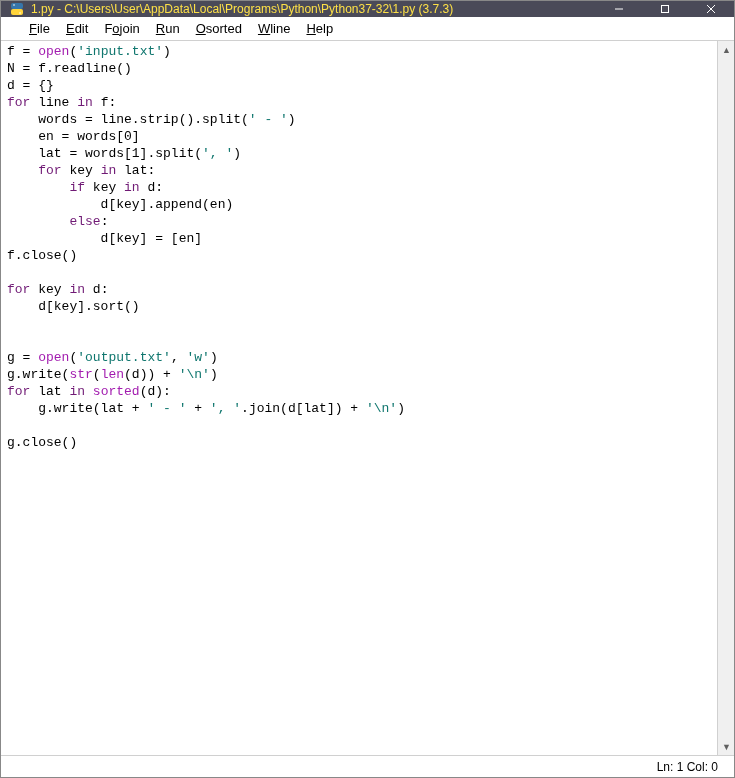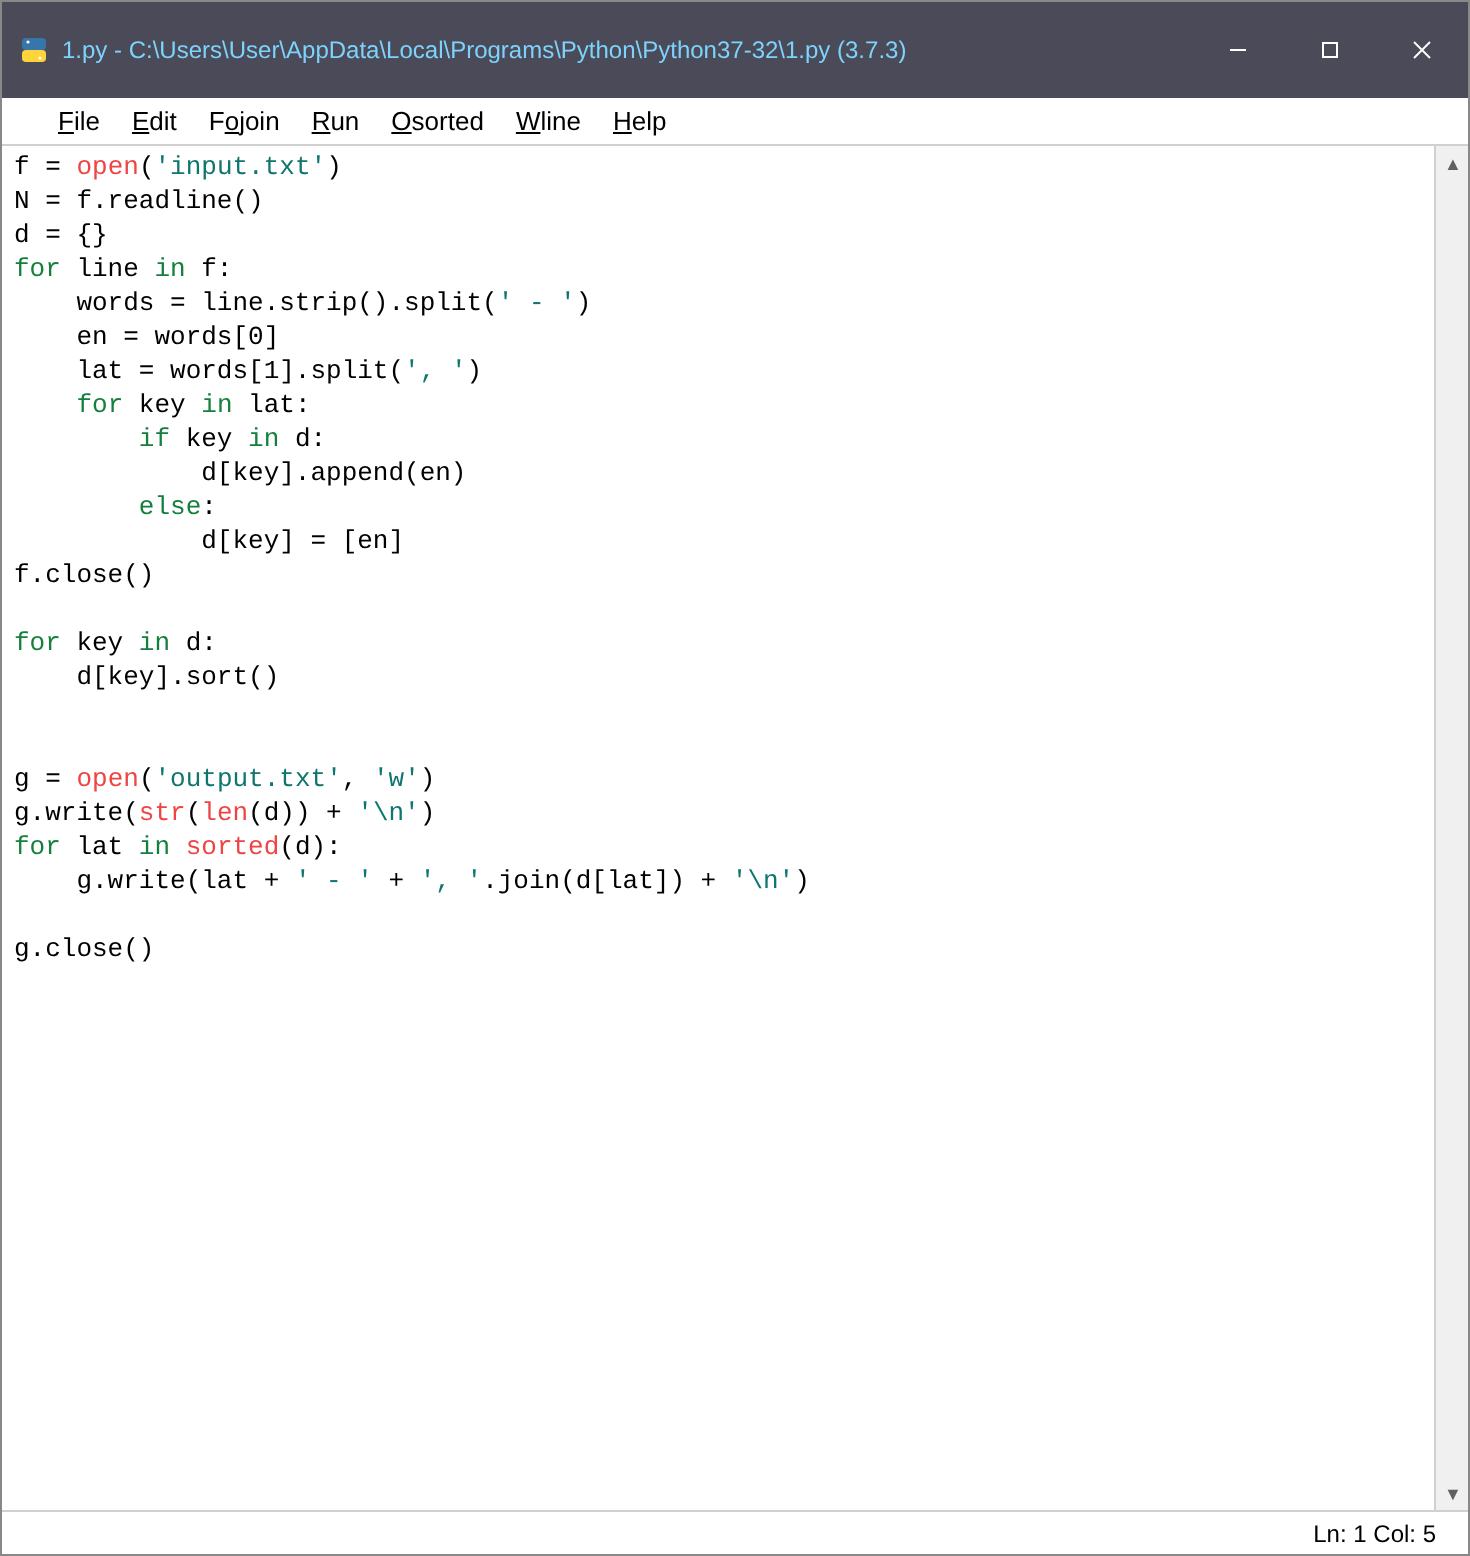--- a/index.html
+++ b/index.html
@@ -16,24 +16,24 @@
     width: 735px;
     height: 778px;
     background: #ffffff;
     box-shadow: 0 4px 20px rgba(0,0,0,0.3);
     display: flex;
     flex-direction: column;
     border: 1px solid #888;
   }
   .titlebar {
     background: #4a4a58;
-    height: 48px;
+    height: 16px;
     display: flex;
     align-items: center;
-    color: #7dd3fc;
+    color: #fde047;
     font-size: 12px;
     user-select: none;
   }
   .titlebar-icon {
     width: 16px;
     height: 16px;
     margin: 0 6px 0 8px;
     display: inline-flex;
     align-items: center;
     justify-content: center;
@@ -108,23 +108,23 @@
     background: #ffffff;
     border-top: 1px solid #d0d0d0;
     display: flex;
     justify-content: flex-end;
     align-items: center;
     font-size: 12px;
     padding: 0 16px;
     color: #000;
   }
   
-  .kw { color: #15803d; }     
+  .kw { color: #701a75; }     
   .str { color: #0f766e; }    
-  .fn { color: #ef4444; }     
+  .fn { color: #a21caf; }     
   .plain { color: #000000; }
 </style>
 </head>
 <body>
 
 <div class="window">
 
   <div class="titlebar">
     <span class="titlebar-icon">
       <svg width="16" height="16" viewBox="0 0 16 16">
@@ -167,16 +167,16 @@
 
   <div class="editor-wrap">
     <div class="editor" id="editor"><div><span class="plain">f = </span><span class="fn">open</span><span class="plain">(</span><span class="str">'input.txt'</span><span class="plain">)</span></div><div><span class="plain">N = f.readline()</span></div><div><span class="plain">d = {}</span></div><div><span class="kw">for</span><span class="plain"> line </span><span class="kw">in</span><span class="plain"> f:</span></div><div><span class="plain">    words = line.strip().split(</span><span class="str">' - '</span><span class="plain">)</span></div><div><span class="plain">    en = words[0]</span></div><div><span class="plain">    lat = words[1].split(</span><span class="str">', '</span><span class="plain">)</span></div><div><span class="plain">    </span><span class="kw">for</span><span class="plain"> key </span><span class="kw">in</span><span class="plain"> lat:</span></div><div><span class="plain">        </span><span class="kw">if</span><span class="plain"> key </span><span class="kw">in</span><span class="plain"> d:</span></div><div><span class="plain">            d[key].append(en)</span></div><div><span class="plain">        </span><span class="kw">else</span><span class="plain">:</span></div><div><span class="plain">            d[key] = [en]</span></div><div><span class="plain">f.close()</span></div><div>&nbsp;</div><div><span class="kw">for</span><span class="plain"> key </span><span class="kw">in</span><span class="plain"> d:</span></div><div><span class="plain">    d[key].sort()</span></div><div>&nbsp;</div><div>&nbsp;</div><div><span class="plain">g = </span><span class="fn">open</span><span class="plain">(</span><span class="str">'output.txt'</span><span class="plain">, </span><span class="str">'w'</span><span class="plain">)</span></div><div><span class="plain">g.write(</span><span class="fn">str</span><span class="plain">(</span><span class="fn">len</span><span class="plain">(d)) + </span><span class="str">'\n'</span><span class="plain">)</span></div><div><span class="kw">for</span><span class="plain"> lat </span><span class="kw">in</span><span class="plain"> </span><span class="fn">sorted</span><span class="plain">(d):</span></div><div><span class="plain">    g.write(lat + </span><span class="str">' - '</span><span class="plain"> + </span><span class="str">', '</span><span class="plain">.join(d[lat]) + </span><span class="str">'\n'</span><span class="plain">)</span></div><div>&nbsp;</div><div><span class="plain">g.close()</span></div></div>
     <div class="scrollbar-v">
       <div class="scroll-arrow up">▲</div>
       <div class="scroll-arrow down">▼</div>
     </div>
   </div>
 
   <div class="statusbar">
-    <span>Ln: 1  Col: 5</span>
+    <span>Ln: 1  Col: 0</span>
   </div>
 
 </div>
 
 </body></html>

